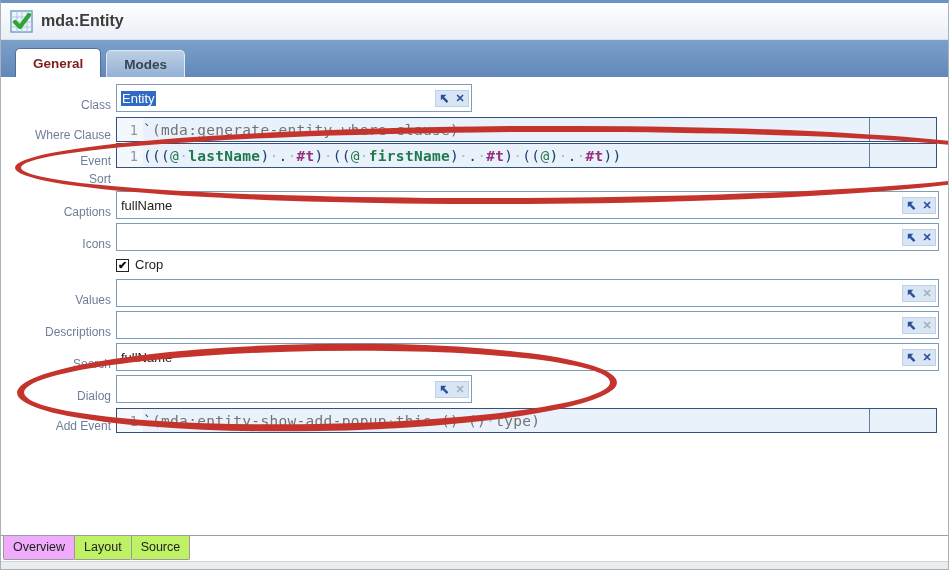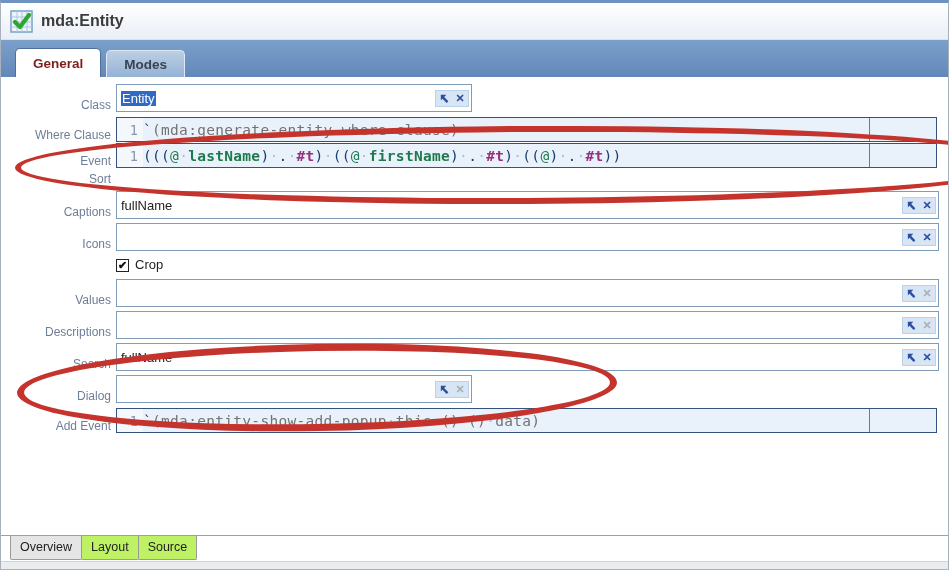--- a/index.html
+++ b/index.html
@@ -48,21 +48,21 @@
   .cb.on::after{content:"✔";font-weight:bold;}
   .cb-lbl{font-size:13px;color:#222;}
   
   .ring{position:absolute;border-radius:50%;border:6px solid #c5342c;pointer-events:none;z-index:20;}
   
   .bottom{position:absolute;left:0;right:0;bottom:0;height:33px;background:#fff;border-top:1px solid #98a0a8;}
   .strip{position:absolute;left:0;right:0;bottom:0;height:7px;background:#e9edf0;border-top:1px solid #cfd4d9;}
   .btabs{position:absolute;top:0;left:2px;display:flex;z-index:2;}
   .btab{padding:4px 9px 5px;border:1px solid #9a9a9a;border-top:none;margin-right:-1px;
     font-size:12.5px;color:#222;background:#bef264;border-radius:0 0 2px 2px;cursor:pointer;}
-  .btab.active{background:#e5e5e5;position:relative;z-index:3;margin-left:7px;}
+  .btab.active{background:#f0abfc;position:relative;z-index:3;}
   .arrow-svg{display:block;}
 </style>
 </head>
 <body>
 
 <div class="window">
 
   <div class="titlebar">
     <svg class="ticon" viewBox="0 0 23 23">
       <rect x="1" y="1" width="21" height="21" fill="#eef4fb" stroke="#7aa0c8" stroke-width="1.5"></rect>
@@ -209,21 +209,21 @@
             </span>
           <span class="ibtn dis">✕</span>
         </span>
       </div>
     </div>
 
     <div class="row" style="margin-top:5px">
       <div class="lbl">Add Event</div>
       <div class="editor">
         <span class="gutter">1</span>
-        <span class="code"><span class="tk-nv">`</span><span class="tk-bl">(mda:entity-show-add-popup</span><span class="tk-dt">·</span><span class="tk-bl">this</span><span class="tk-dt">·</span><span class="tk-bl">()</span><span class="tk-dt">·</span><span class="tk-bl">()</span><span class="tk-dt">·</span><span class="tk-bl">data)</span></span>
+        <span class="code"><span class="tk-nv">`</span><span class="tk-bl">(mda:entity-show-add-popup</span><span class="tk-dt">·</span><span class="tk-bl">this</span><span class="tk-dt">·</span><span class="tk-bl">()</span><span class="tk-dt">·</span><span class="tk-bl">()</span><span class="tk-dt">·</span><span class="tk-bl">type)</span></span>
         <span class="ed-div"></span>
       </div>
     </div>
 
   </div>
 
   <div class="ring" style="left:14px;top:123px;width:1010px;height:66px;transform:rotate(-0.3deg)"></div>
   <div class="ring" style="left:16px;top:341px;width:586px;height:73px;border-width:7px;transform:rotate(-1deg)"></div>
 
   <div class="bottom">

